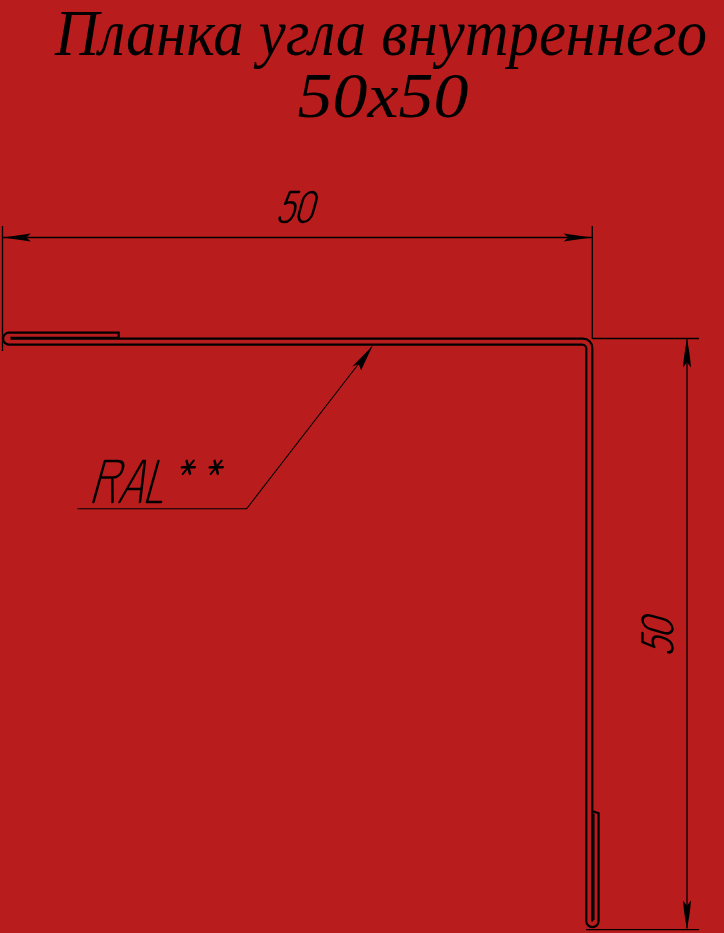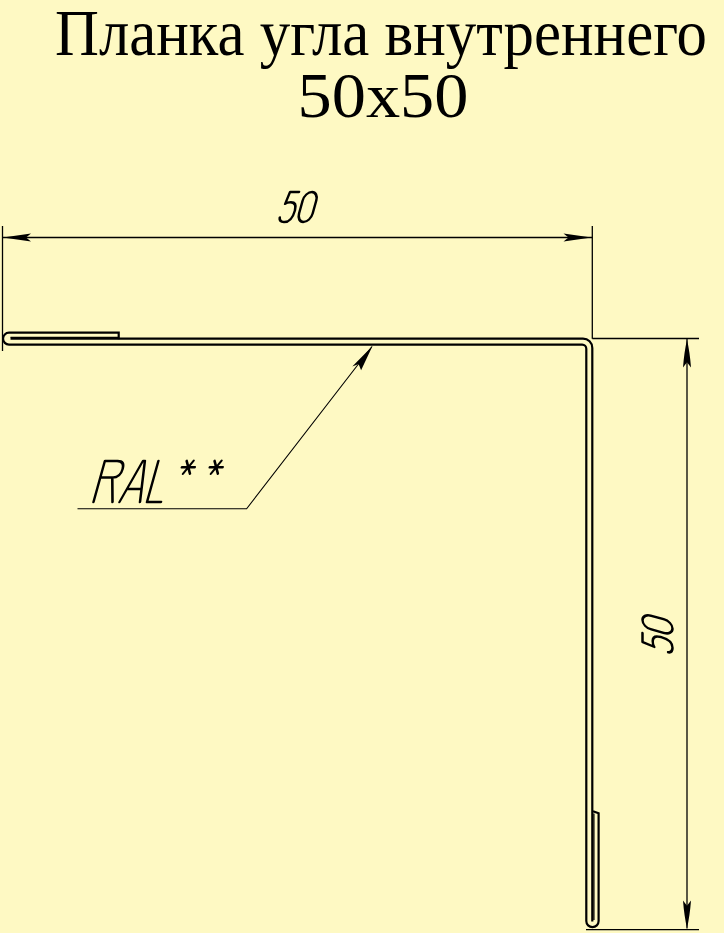--- a/index.html
+++ b/index.html
@@ -1,16 +1,16 @@
 <!DOCTYPE html>
 <html><head>
 <meta charset="utf-8">
 <style>
   html,body{margin:0;padding:0;background:#fff;}
-  #page{position:relative;width:724px;height:933px;background:#fef9c3;overflow:hidden;}
+  #page{position:relative;width:724px;height:933px;background:#b91c1c;overflow:hidden;font-style:italic;}
   svg{display:block;}
 </style>
 </head>
 <body>
 <div id="page">
 <svg width="724" height="933" viewBox="0 0 724 933">
 
   <text x="381" y="55" text-anchor="middle" font-family="Liberation Serif, serif" font-size="65" fill="#000" textLength="652" lengthAdjust="spacingAndGlyphs">Планка угла внутреннего</text>
 
   <text x="383" y="117" text-anchor="middle" font-family="Liberation Serif, serif" font-size="63.5" fill="#000" textLength="171" lengthAdjust="spacingAndGlyphs">50x50</text>

